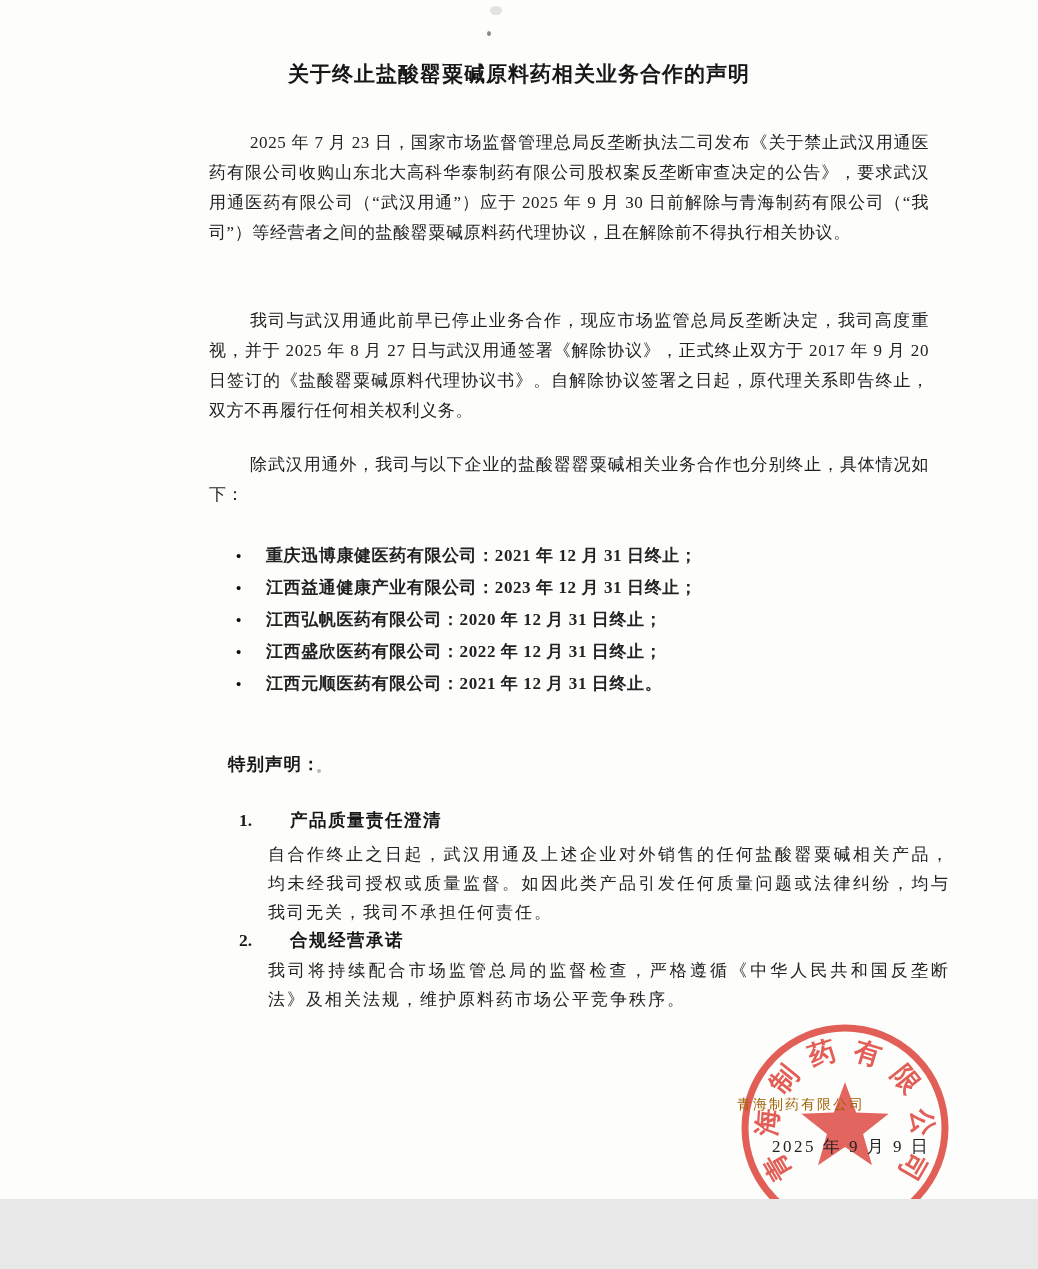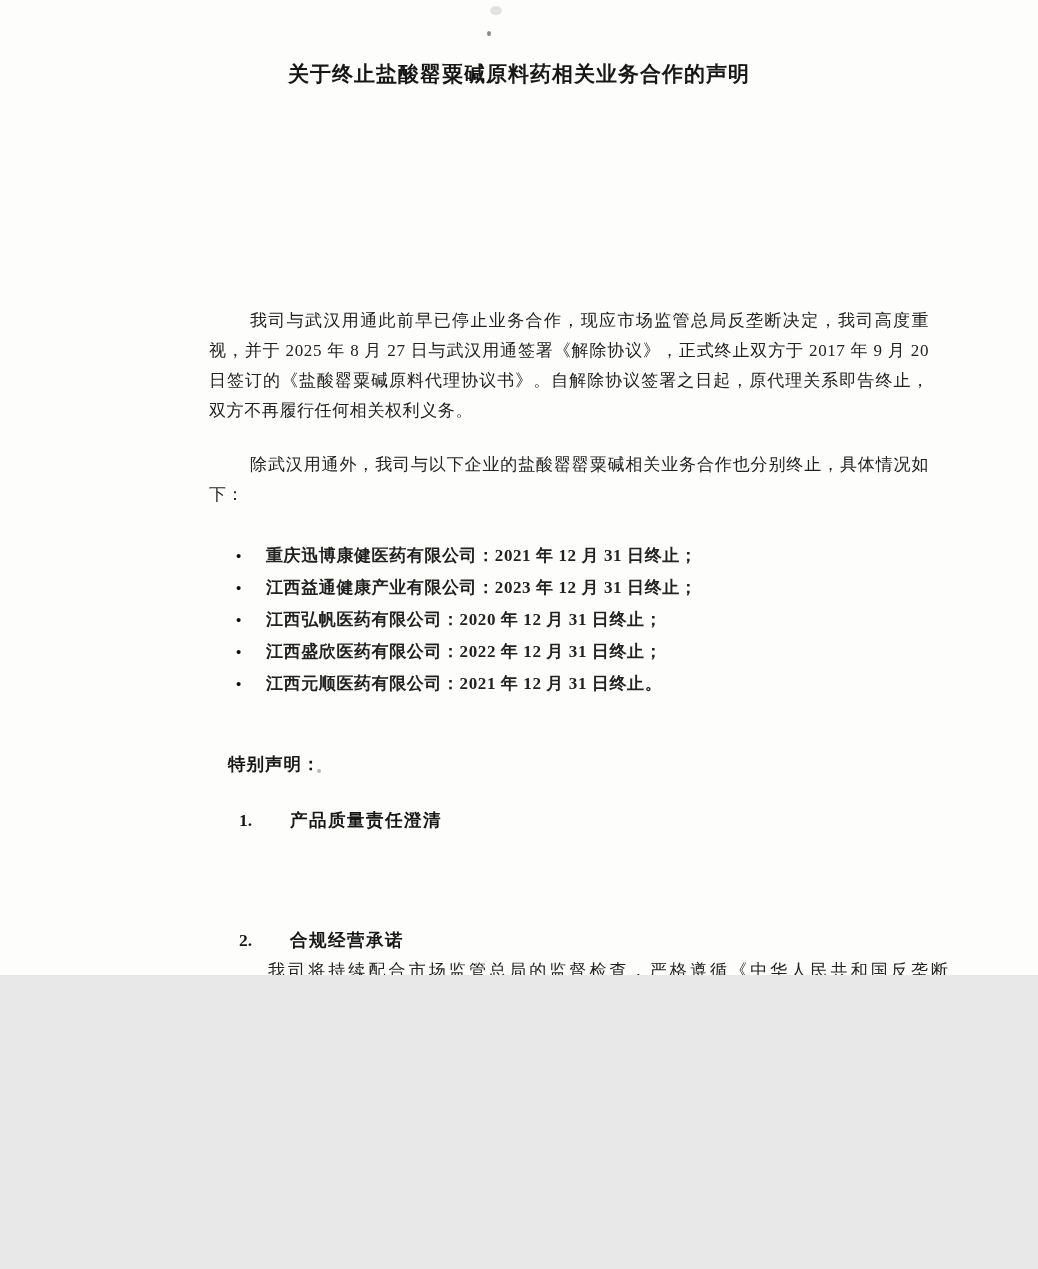--- a/index.html
+++ b/index.html
@@ -1,18 +1,18 @@
 <!DOCTYPE html>
 <html><head>
 <meta charset="utf-8">
 <style>
   html,body { margin:0; padding:0; background:#e8e8e8; }
   .page {
     position:relative;
-    width:1038px; height:975px;
+    width:1038px; height:1199px;
     margin:0 auto;
     background:#fdfdfc;
     overflow:hidden;
     font-family:"Liberation Serif","DejaVu Serif",serif;
     color:#1e1e1e;
   }
   .doc-title {
     position:absolute; top:60px; left:0; width:1038px;
     text-align:center;
     font-size:21px; font-weight:bold; letter-spacing:1px;
@@ -73,36 +73,38 @@
   .a2 { top:31px; left:487px; width:4px; height:5px; background:#8a8a86; }
   .a3 { top:769px; left:317px; width:4px; height:4px; background:#b9b8b4; }
 </style>
 </head>
 <body>
 
 <div class="page">
 
   <div class="doc-title">关于终止盐酸罂粟碱原料药相关业务合作的声明</div>
 
+  <div class="para indent p1">2025 年 7 月 23 日，国家市场监督管理总局反垄断执法二司发布《关于禁止武汉用通医药有限公司收购山东北大高科华泰制药有限公司股权案反垄断审查决定的公告》，要求武汉用通医药有限公司（“武汉用通”）应于 2025 年 9 月 30 日前解除与青海制药有限公司（“我司”）等经营者之间的盐酸罂粟碱原料药代理协议，且在解除前不得执行相关协议。</div>
   <div class="para indent p2">我司与武汉用通此前早已停止业务合作，现应市场监管总局反垄断决定，我司高度重视，并于 2025 年 8 月 27 日与武汉用通签署《解除协议》，正式终止双方于 2017 年 9 月 20 日签订的《盐酸罂粟碱原料代理协议书》。自解除协议签署之日起，原代理关系即告终止，双方不再履行任何相关权利义务。</div>
   <div class="para indent p3">除武汉用通外，我司与以下企业的盐酸罂罂粟碱相关业务合作也分别终止，具体情况如下：</div>
 
   <ul class="term-list">
     <li><span class="bullet">•</span><span>重庆迅博康健医药有限公司：2021 年 12 月 31 日终止；</span></li>
     <li><span class="bullet">•</span><span>江西益通健康产业有限公司：2023 年 12 月 31 日终止；</span></li>
     <li><span class="bullet">•</span><span>江西弘帆医药有限公司：2020 年 12 月 31 日终止；</span></li>
     <li><span class="bullet">•</span><span>江西盛欣医药有限公司：2022 年 12 月 31 日终止；</span></li>
     <li><span class="bullet">•</span><span>江西元顺医药有限公司：2021 年 12 月 31 日终止。</span></li>
   </ul>
 
   <div class="special-heading">特别声明：</div>
 
   <div class="num-item-head h1">
     <span class="num">1.</span><span class="ttl">产品质量责任澄清</span>
   </div>
+  <div class="num-body b1">自合作终止之日起，武汉用通及上述企业对外销售的任何盐酸罂粟碱相关产品，均未经我司授权或质量监督。如因此类产品引发任何质量问题或法律纠纷，均与我司无关，我司不承担任何责任。</div>
 
   <div class="num-item-head h2">
     <span class="num">2.</span><span class="ttl">合规经营承诺</span>
   </div>
   <div class="num-body b2">我司将持续配合市场监管总局的监督检查，严格遵循《中华人民共和国反垄断法》及相关法规，维护原料药市场公平竞争秩序。</div>
 
   <div class="sign-company">青海制药有限公司</div>
   <div class="sign-date">2025 年 9 月 9 日</div>
 
   <svg class="seal" viewBox="0 0 214 214" xmlns="http://www.w3.org/2000/svg">

